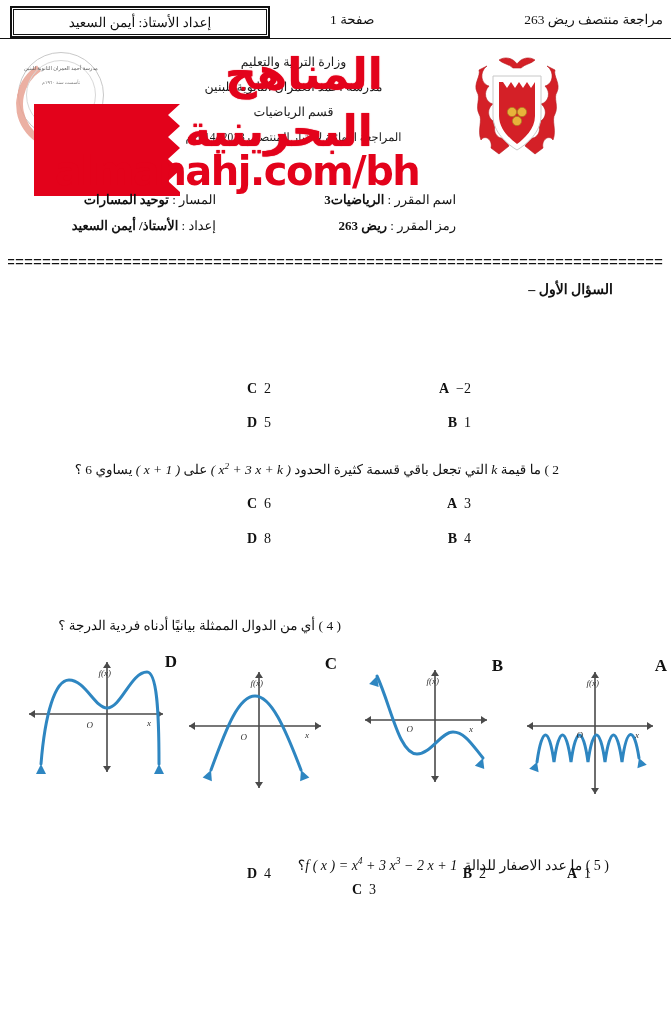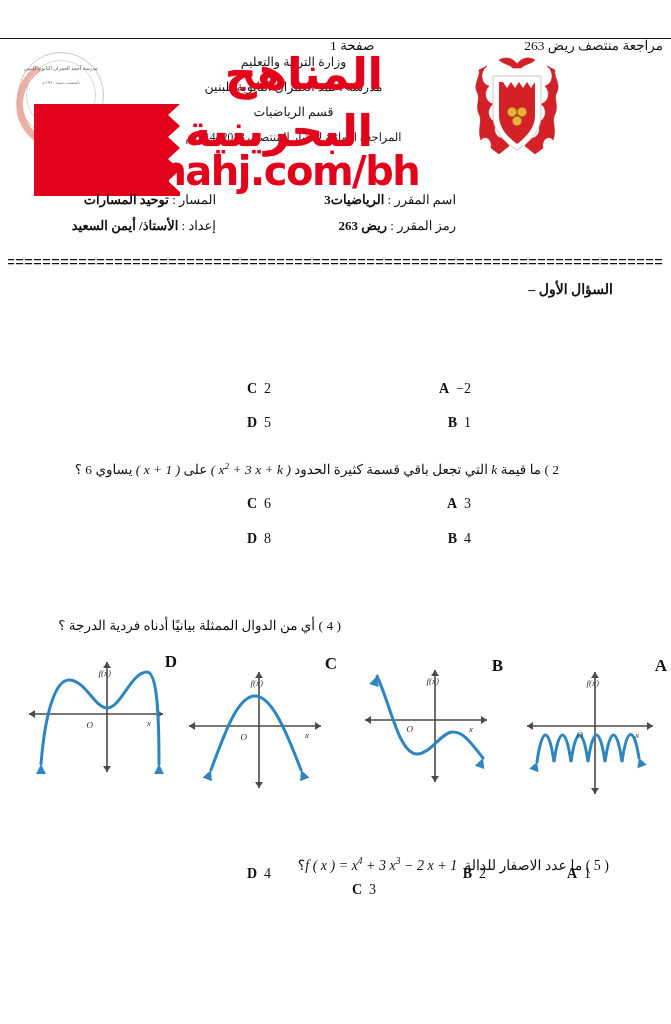--- a/index.html
+++ b/index.html
@@ -5,21 +5,21 @@
   html,body{margin:0;padding:0;background:#ffffff;}
   body{
     width:671px;height:1024px;position:relative;overflow:hidden;
     font-family:"Liberation Serif","DejaVu Serif",serif;
     color:#111;
   }
   .page{position:absolute;inset:0;}
 
   
   .topbar{position:absolute;top:4px;left:0;width:671px;height:34px;}
-  .topbar .cell{position:absolute;font-size:13.5px;white-space:nowrap;margin-top:26px;}
+  .topbar .cell{position:absolute;font-size:13.5px;white-space:nowrap;}
   .tb-right{right:8px;top:7px;}
   .tb-mid{left:330px;top:7px;}
   .tb-boxwrap{position:absolute;left:10px;top:2px;width:258px;height:30px;
     border:1px solid #111;box-shadow:0 0 0 1px #111 inset;}
   .tb-box-inner{position:absolute;inset:2px;border:1px solid #111;
     display:flex;align-items:center;justify-content:center;font-size:13.5px;}
   .topbar-rule{position:absolute;left:0;top:38px;width:671px;height:1px;background:#111;}
 
   
   .hdr{position:absolute;top:44px;left:0;width:587px;height:210px;}
@@ -94,20 +94,23 @@
   .q5{position:absolute;right:62px;top:856px;font-size:14px;white-space:nowrap;direction:rtl;}
 </style>
 </head>
 <body>
 
 <div class="page">
 
   <div class="topbar">
     <div class="cell tb-right">مراجعة منتصف ريض 263</div>
     <div class="cell tb-mid">صفحة 1</div>
+    <div class="tb-boxwrap">
+      <div class="tb-box-inner">إعداد الأستاذ: أيمن السعيد</div>
+    </div>
   </div>
   <div class="topbar-rule"></div>
 
   <div class="hdr">
 
     <div class="seal">
       <div class="ring"></div>
       <div class="arc"></div>
       <div class="ring2"></div>
       <div class="txt-top">مدرسة أحمد العمران الثانوية للبنين</div>

